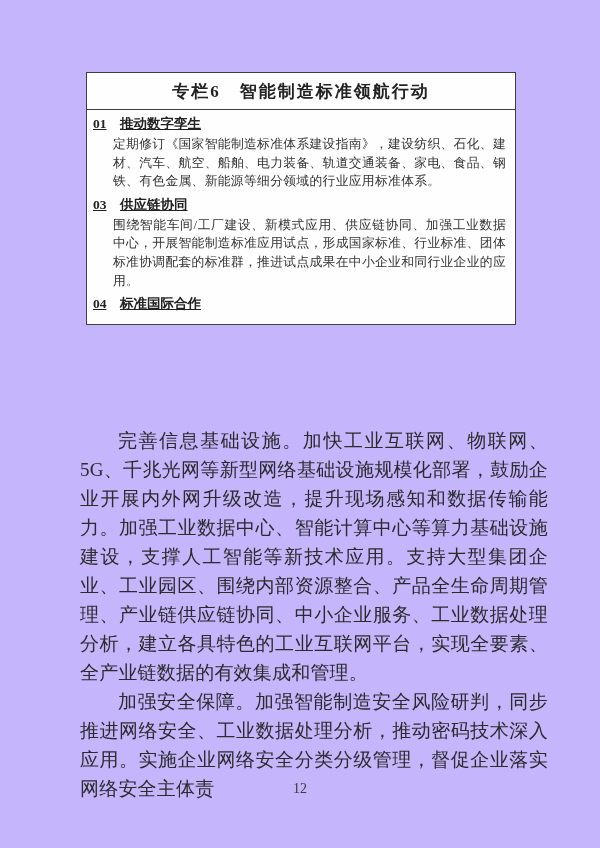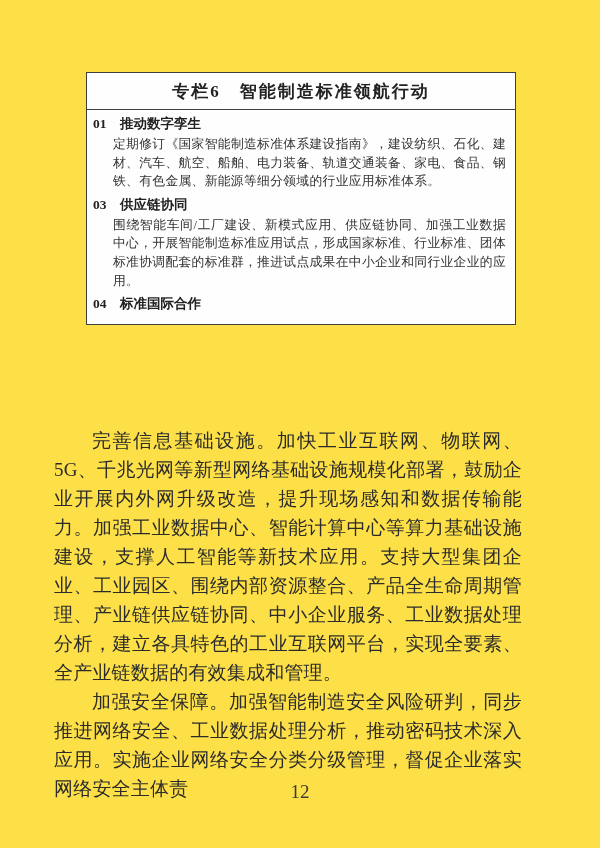--- a/index.html
+++ b/index.html
@@ -2,21 +2,21 @@
 <html><head>
 <meta charset="utf-8">
 <style>
   * { margin: 0; padding: 0; box-sizing: border-box; }
   html, body { background: #e8e8e8; }
   .page {
     position: relative;
     width: 600px;
     height: 848px;
     margin: 0 auto;
-    background: #fde047;
+    background: #c4b5fd;
     font-family: "Liberation Serif", "DejaVu Serif", serif;
     color: #2e2e2e;
     overflow: hidden;
   }
   
   .callout-box {
     position: absolute;
     left: 86px;
     top: 72px;
     width: 430px;
@@ -35,53 +35,54 @@
   .box-items { padding: 3px 0 6px 0; }
   .box-item { padding: 2px 9px 3px 6px; }
   .item-head {
     display: flex;
     align-items: baseline;
     gap: 9px;
     font-weight: bold;
     font-size: 13.5px;
     color: #222222;
     margin-bottom: 2px;
+    text-decoration: underline;
   }
   .item-num { min-width: 18px; }
   .item-body {
     margin-left: 20px;
     font-size: 12.8px;
     line-height: 18.6px;
     text-align: justify;
     color: #333333;
     letter-spacing: 0.3px;
   }
   
   .body-text {
     position: absolute;
-    left: 54px;
+    left: 80px;
     top: 426px;
     width: 468px;
   }
   .body-text p {
     font-size: 19px;
     line-height: 29px;
     text-align: justify;
     text-indent: 2em;
     color: #2b2b2b;
     letter-spacing: 0.2px;
   }
   
   .page-number {
     position: absolute;
     left: 0;
     right: 0;
     top: 781px;
     text-align: center;
-    font-size: 19px;
+    font-size: 14px;
     color: #3a3a3a;
   }
 </style>
 </head>
 <body>
 
 <div class="page">
 
   <div class="callout-box">
     <div class="box-title">专栏6　智能制造标准领航行动</div>

